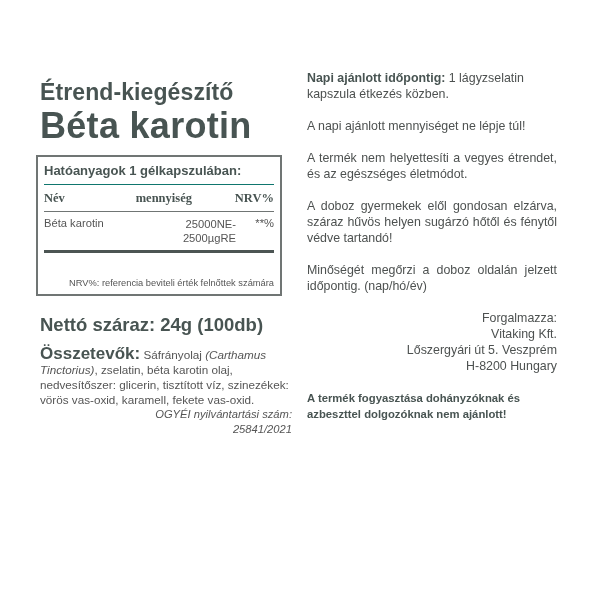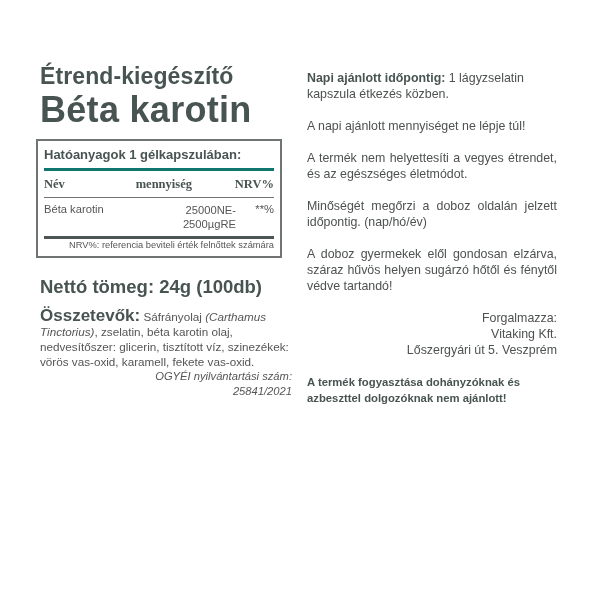--- a/index.html
+++ b/index.html
@@ -2,32 +2,32 @@
 <html><head>
 <meta charset="utf-8">
 <style>
   html, body { margin: 0; padding: 0; }
   body {
     width: 600px; height: 600px; background: #ffffff;
     position: relative; overflow: hidden;
     font-family: "Liberation Sans", "DejaVu Sans", sans-serif;
     color: #4a4f4e;
   }
-  .left { position: absolute; left: 40px; top: 62px; width: 252px; }
+  .left { position: absolute; left: 40px; top: 78px; width: 252px; }
   .right { position: absolute; left: 307px; top: 70px; width: 250px; font-size: 12.4px; line-height: 16px; color: #4d5150; }
   .subtitle { font-size: 23px; font-weight: bold; color: #485452; letter-spacing: 0.1px; line-height: 28px; white-space: nowrap; }
   .title { font-size: 36px; font-weight: bold; color: #485452; line-height: 40px; margin-top: 0px; white-space: nowrap; letter-spacing: 0.3px; }
   .box { margin-top: 9px; margin-left: -4px; width: 246px; border: 2px solid #707574; padding: 4px 6px 5px 6px; box-sizing: border-box; }
-  .box-head { font-size: 13px; font-weight: bold; color: #485452; padding: 2px 0 6px 0; border-bottom: 3px solid #0f766e; }
+  .box-head { font-size: 13px; font-weight: bold; color: #485452; padding: 2px 0 6px 0; border-bottom: 1px solid #0f766e; }
   .cols { display: flex; justify-content: space-between; font-size: 12.5px; font-weight: bold; color: #485452; padding: 6px 0 5px 0; border-bottom: 1px solid #707574; font-family: Liberation Serif, serif; }
   .row { display: flex; font-size: 11.2px; color: #555; padding: 5px 0 5px 0; border-bottom: 3px solid #4c5553; }
   .row .c1 { width: 92px; }
   .row .c2 { width: 100px; line-height: 14px; }
   .row .c3 { flex: 1; text-align: right; }
-  .notes { font-size: 9.3px; line-height: 12px; color: #555; padding-top: 0; }
+  .notes { font-size: 9.3px; line-height: 12px; color: #555; padding-top: 24px; }
   .netto { margin-top: 18px; font-size: 18.5px; font-weight: bold; color: #485452; white-space: nowrap; }
   .ingr { margin-top: 10px; font-size: 11.7px; line-height: 15px; color: #555; width: 252px; }
   .ingr b { color: #485452; font-size: 17px; }
   .ogyei { font-size: 11.2px; line-height: 15px; color: #555; font-style: italic; }
   .para { margin-bottom: 16px; }
   .para b { color: #485452; }
   .warn { font-weight: bold; font-size: 11.3px; line-height: 16px; color: #485452; }
   .line { display: block; text-align: right; }
 </style>
 </head>
@@ -50,35 +50,36 @@
         <span class="line">25000NE-</span>
         <span class="line">2500µgRE</span>
       </span>
       <span class="c3">**%</span>
     </div>
     <div class="notes">
       <span class="line">NRV%: referencia beviteli érték felnőttek számára</span>
     </div>
   </div>
 
-  <div class="netto">Nettó tömeg: 24g (100db)</div>
+  <div class="netto">Nettó száraz: 24g (100db)</div>
 
   <div class="ingr"><b>Összetevők:</b><span> Sáfrányolaj </span><i>(Carthamus Tinctorius)</i><span>, zselatin, béta karotin olaj, nedvesítőszer: glicerin, tisztított víz, szinezékek: vörös vas-oxid, karamell, fekete vas-oxid.</span></div>
 
   <div class="ogyei">
     <span class="line">OGYÉI nyilvántartási szám:</span>
     <span class="line">25841/2021</span>
   </div>
 </div>
 
 <div class="right">
   <div class="para"><b>Napi ajánlott időpontig:</b><span> 1 lágyzselatin kapszula étkezés közben.</span></div>
   <div class="para">A napi ajánlott mennyiséget ne lépje túl!</div>
   <div class="para" style="text-align:justify;">A termék nem helyettesíti a vegyes étrendet, és az egészséges életmódot.</div>
+  <div class="para" style="text-align:justify;">A doboz gyermekek elől gondosan elzárva, száraz hűvös helyen sugárzó hőtől és fénytől védve tartandó!</div>
   <div class="para" style="text-align:justify;">Minőségét megőrzi a doboz oldalán jelzett időpontig. (nap/hó/év)</div>
-  <div class="para" style="text-align:justify;">A doboz gyermekek elől gondosan elzárva, száraz hűvös helyen sugárzó hőtől és fénytől védve tartandó!</div>
   <div class="para">
     <span class="line">Forgalmazza:</span>
     <span class="line">Vitaking Kft.</span>
     <span class="line">Lőszergyári út 5. Veszprém</span>
+    <span class="line">H-8200 Hungary</span>
   </div>
   <div class="warn">A termék fogyasztása dohányzóknak és azbeszttel dolgozóknak nem ajánlott!</div>
 </div>
 
 </body></html>

